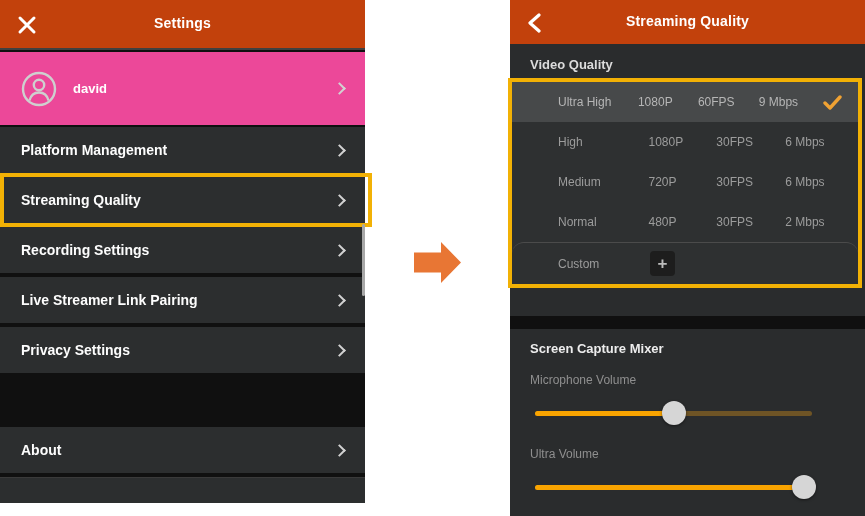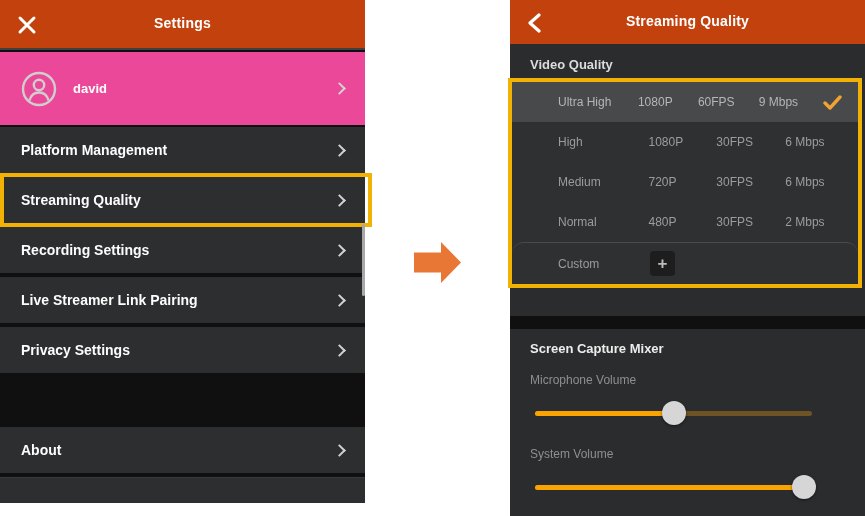--- a/index.html
+++ b/index.html
@@ -210,21 +210,21 @@
 
     <div class="rp-section rp-sec-mixer">
       <div class="sec-label mixer-title">Screen Capture Mixer</div>
 
       <div class="slider-label mic-label">Microphone Volume</div>
       <div class="slider mic-slider">
         <div class="slider-fill" style="width: 50%;"></div>
         <div class="slider-thumb" style="left: calc(50% - 12px);"></div>
       </div>
 
-      <div class="slider-label sys-label">System Volume</div>
+      <div class="slider-label sys-label">Ultra Volume</div>
       <div class="slider sys-slider">
         <div class="slider-fill" style="width: 97%;"></div>
         <div class="slider-thumb" style="left: calc(97% - 12px);"></div>
       </div>
     </div>
 
   </div>
 </div>
 
 </body></html>

